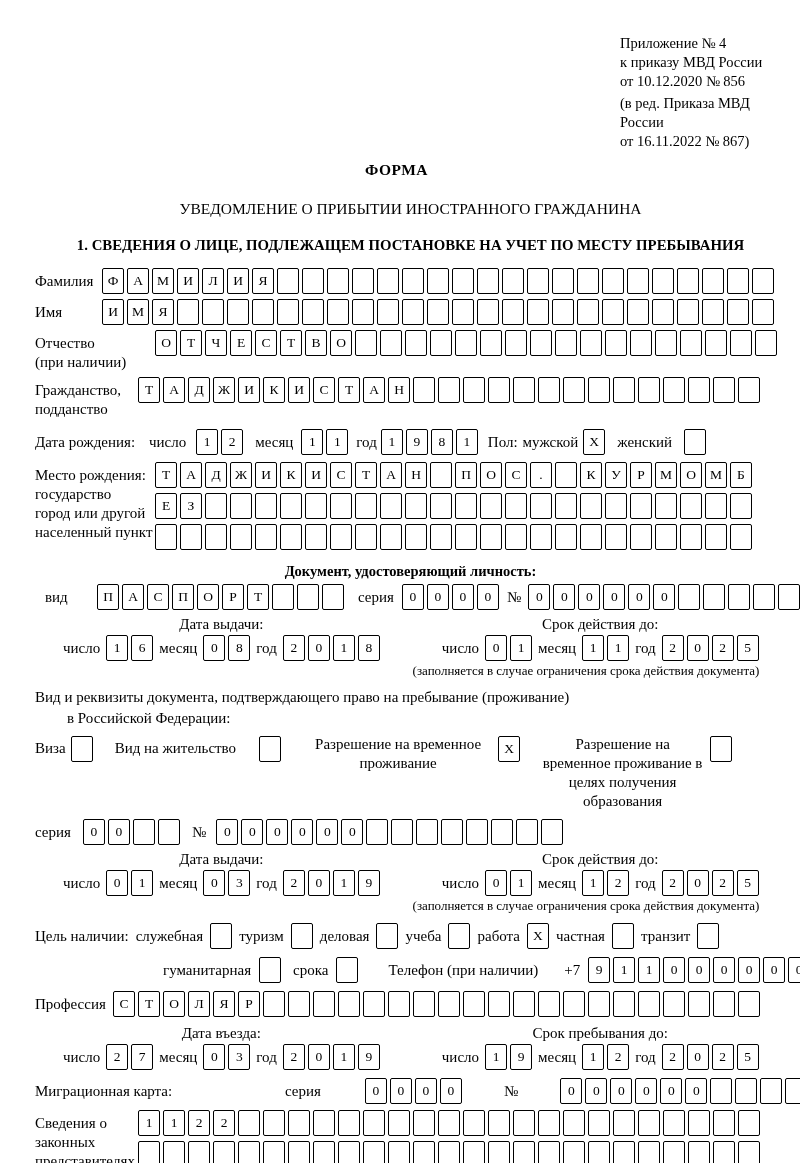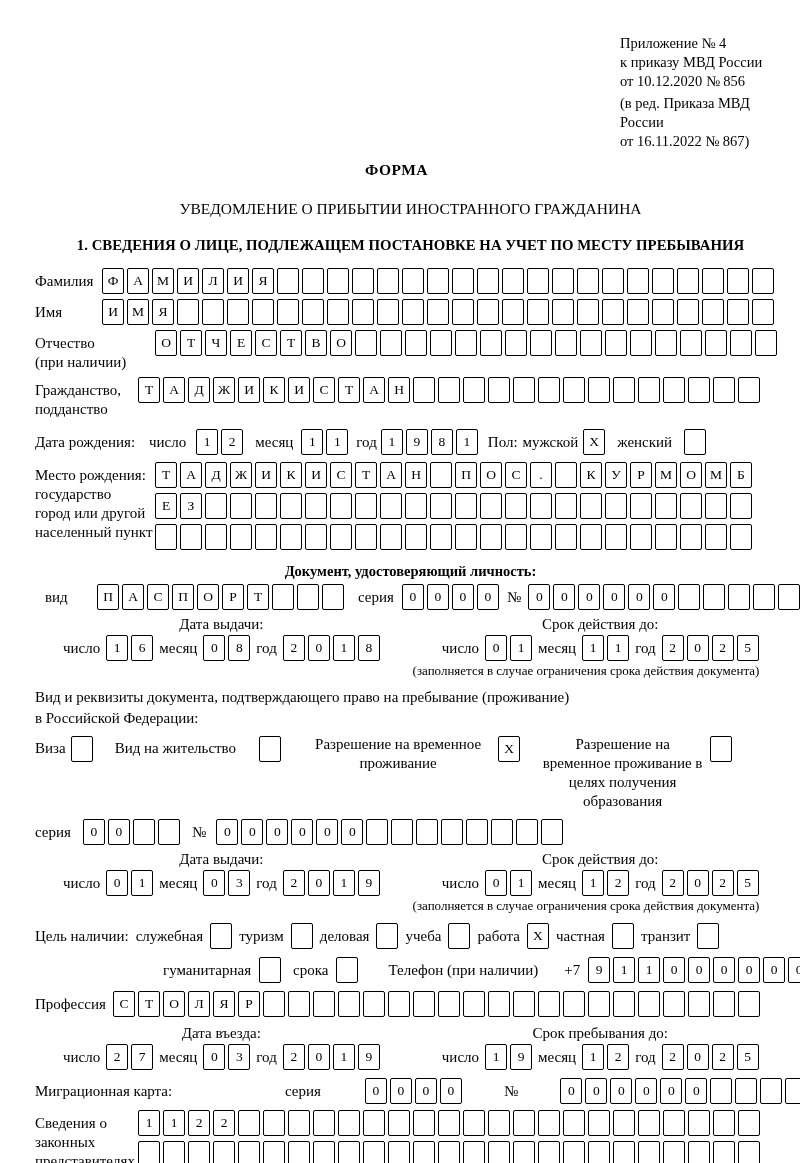--- a/index.html
+++ b/index.html
@@ -377,21 +377,21 @@
             <span class="cell">0</span>
             <span class="cell">2</span>
             <span class="cell">5</span>
           </span>
       </div>
     </div>
   </div>
   <div class="note">(заполняется в случае ограничения срока действия документа)</div>
 
   <div class="intro">Вид и реквизиты документа, подтверждающего право на пребывание (проживание)</div>
-  <div class="intro" style="margin-top:0;">в Российской Федерации:</div>
+  <div class="intro" style="margin-top:0;margin-left:32px;">в Российской Федерации:</div>
 
   <div class="row" style="margin-top:6px; gap:14px;">
     <span class="pr-opt">
       <span class="opt">Виза</span>
       <span class="cell cb"></span>
     </span>
     <span class="pr-opt" style="margin-left:8px;">
       <span class="opt">Вид на жительство</span>
       <span class="cell cb" style="margin-left:18px;"></span>
     </span>

